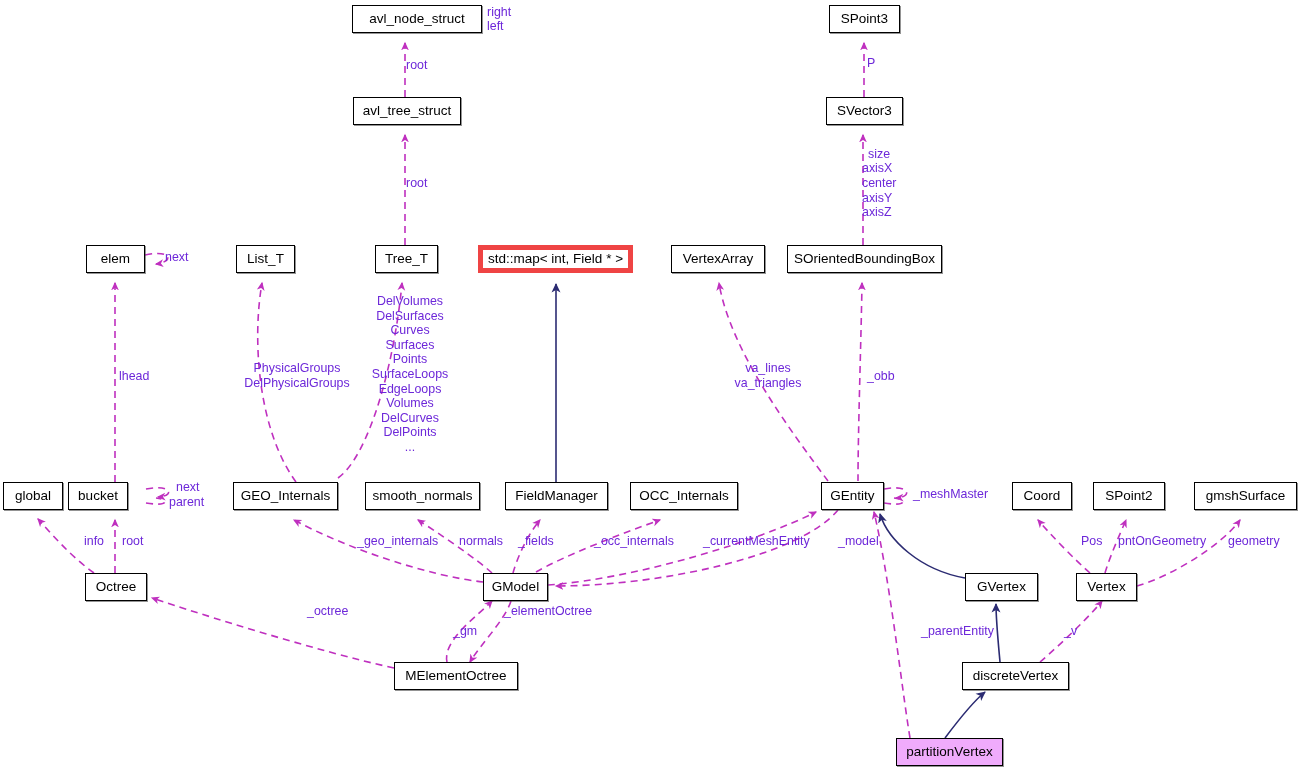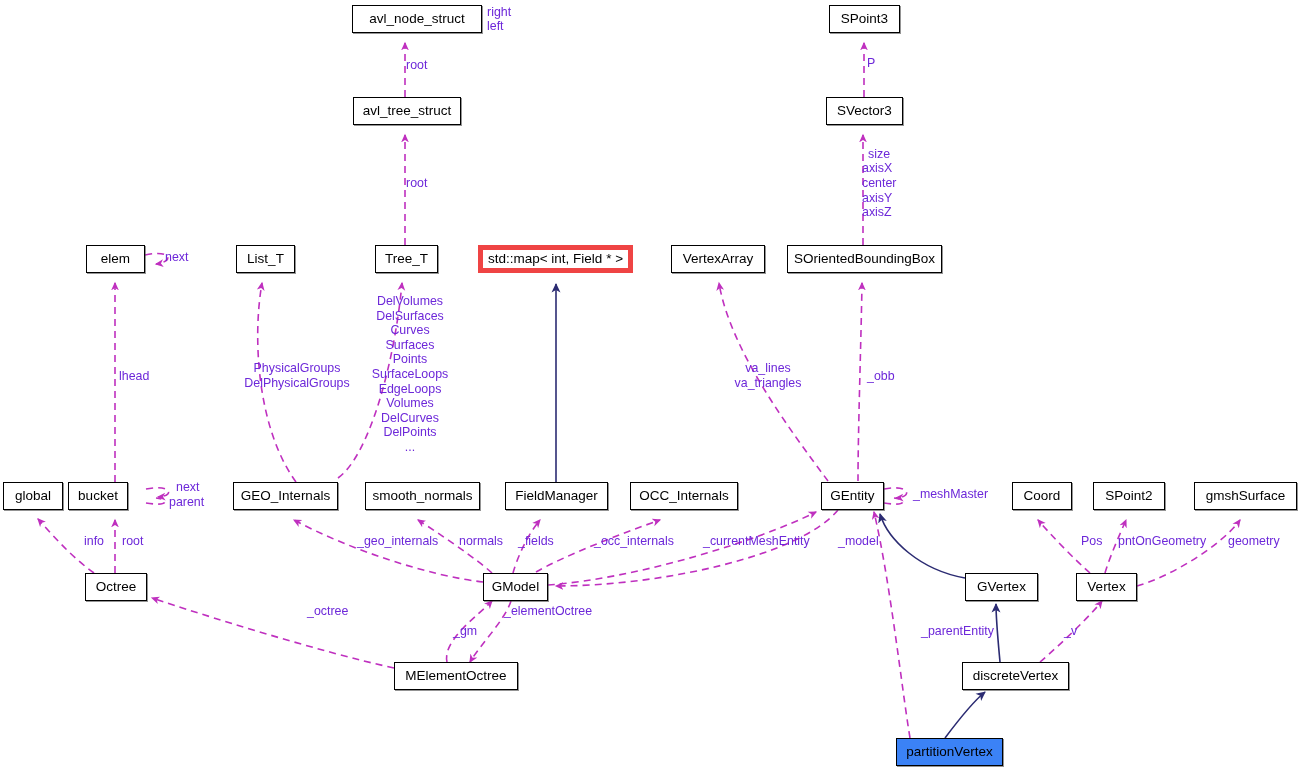--- a/index.html
+++ b/index.html
@@ -40,21 +40,21 @@
     height: 28px;
     z-index: 5;
     box-shadow: 1px 1px 0 0 rgba(60,60,60,0.55);
   }
   .node.muted {
     border: 5px solid #ef4444;
     color: #000000;
     box-shadow: none;
   }
   .node.highlight {
-    background: #3b82f6;
+    background: #f0abfc;
   }
   .edge-label {
     position: absolute;
     font-size: 12.4px;
     line-height: 14.6px;
     color: #6d28d9;
     white-space: pre;
     z-index: 6;
     background: transparent;
   }

